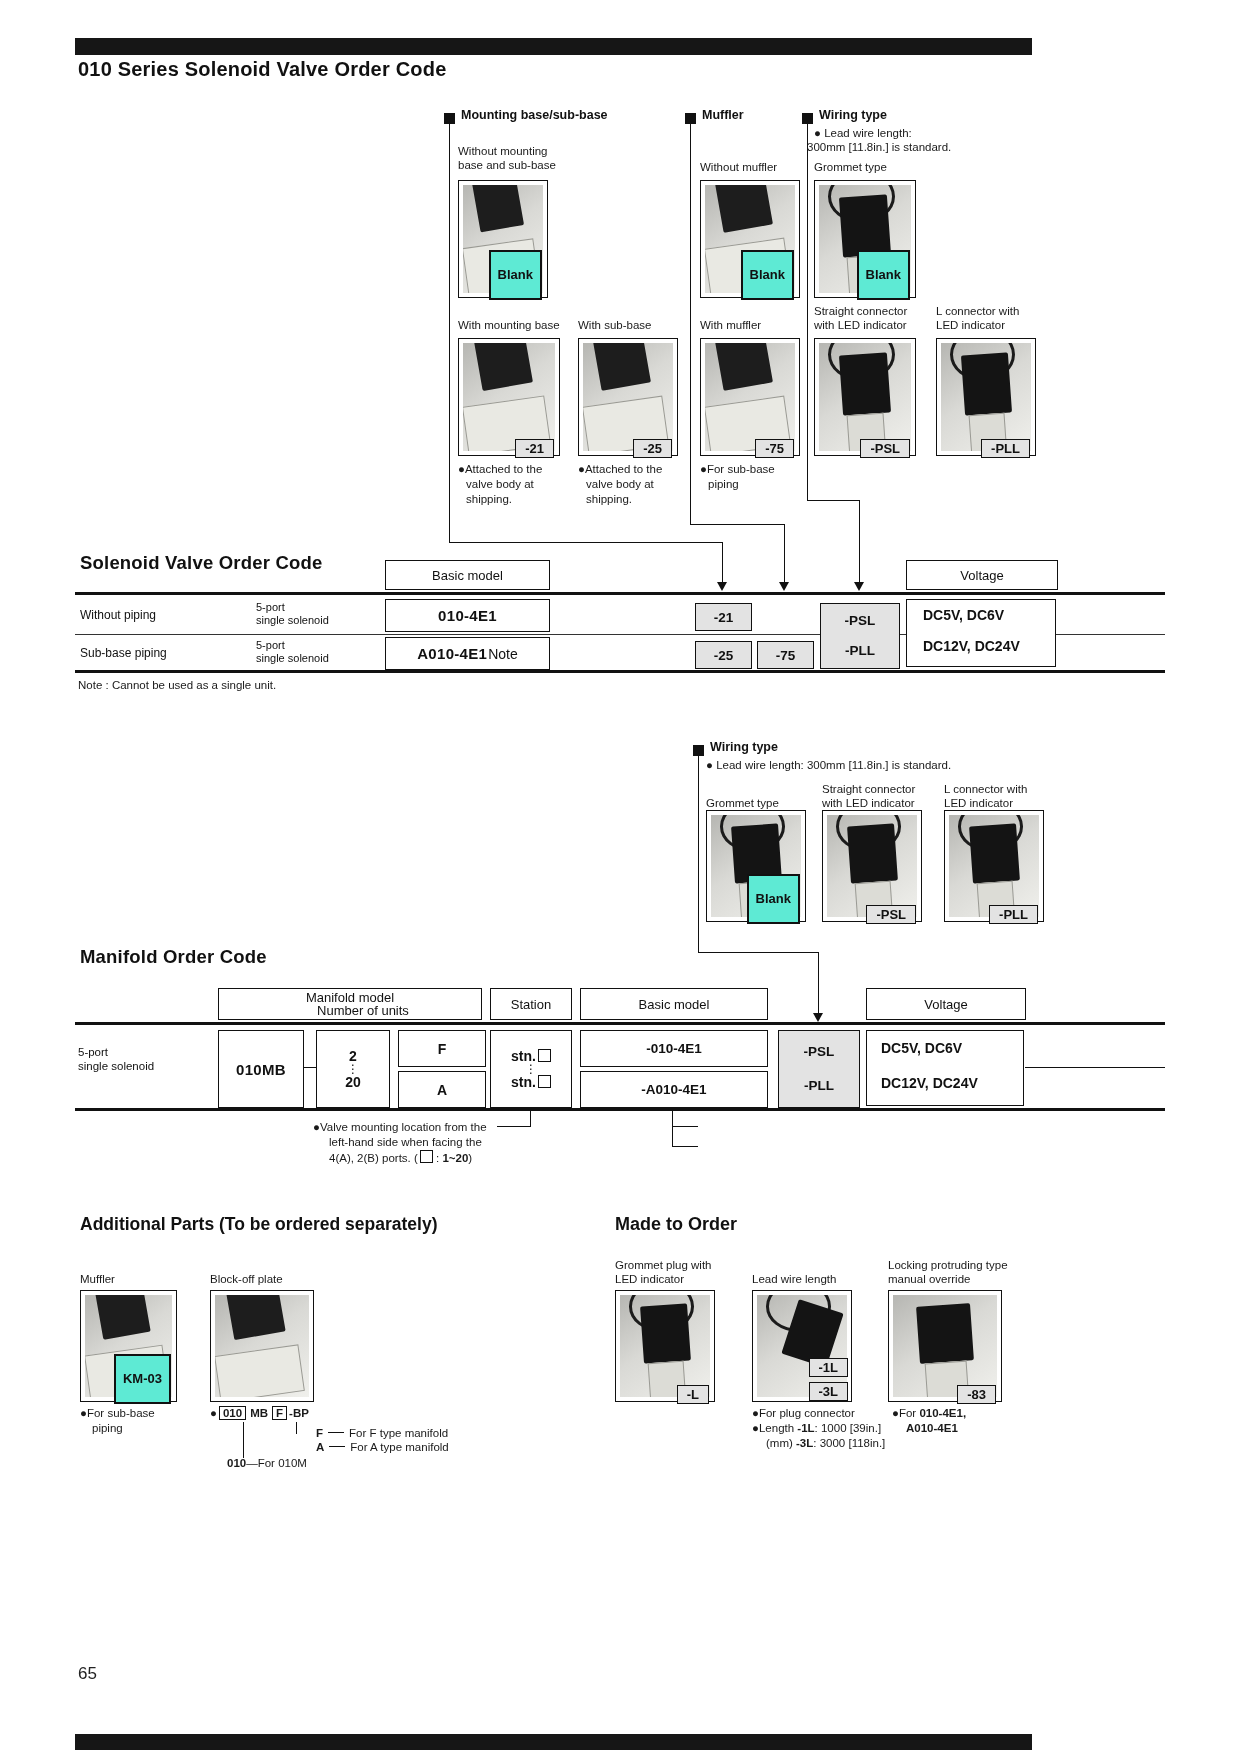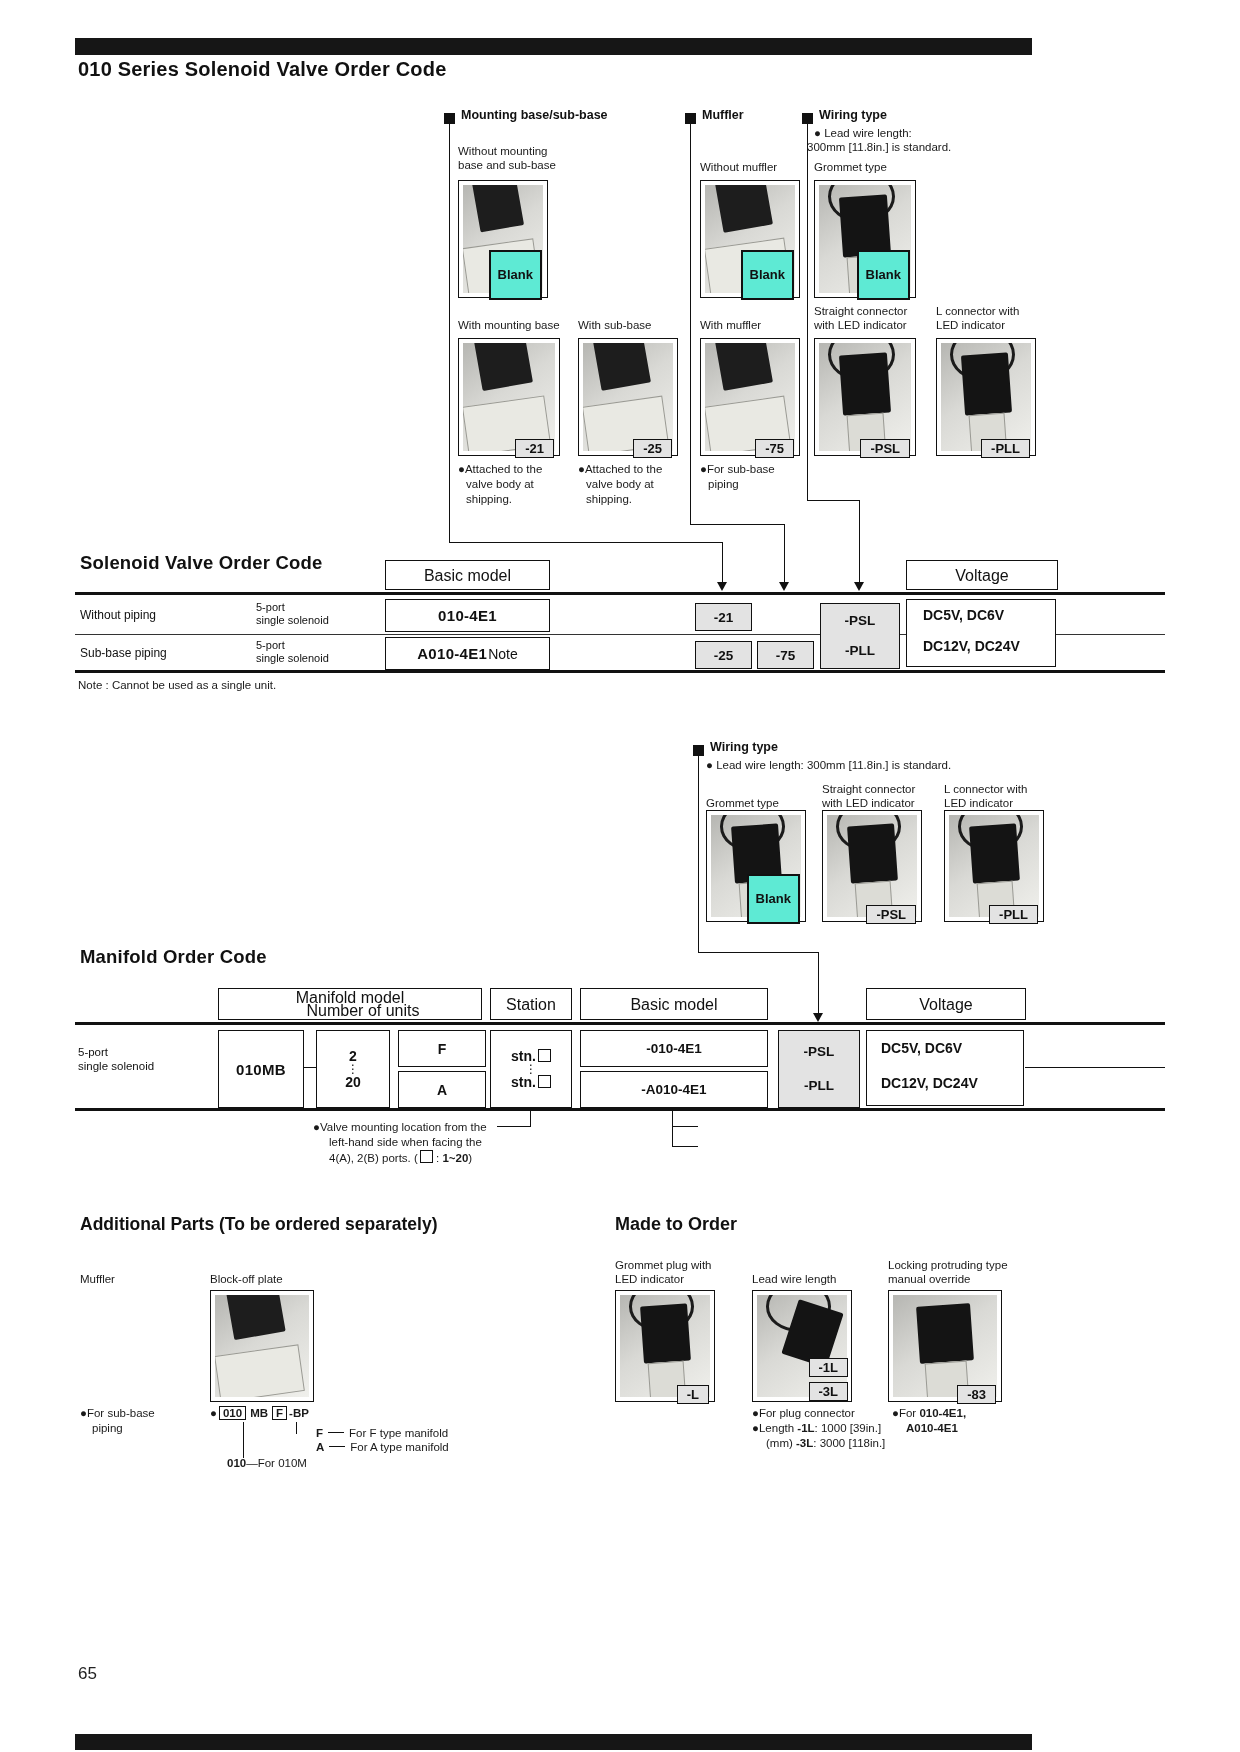--- a/index.html
+++ b/index.html
@@ -24,21 +24,21 @@
   .coil{position:absolute;width:55%;height:46%;left:16%;top:-6%;background:#1d1d1d;transform:rotate(-10deg);border-radius:2px;}
   .vbody{position:absolute;width:88%;height:44%;left:2%;bottom:0%;background:#e9e9e3;border:1px solid #9a9a94;transform:rotate(-8deg);}
   .photo--plug .coil{left:24%;top:10%;width:52%;height:56%;transform:rotate(-4deg);background:#141414;}
   .photo--plug .vbody{left:32%;bottom:-6%;width:38%;height:38%;background:#dcdcd6;transform:rotate(-4deg);}
   .cable{position:absolute;top:-14%;left:10%;width:66%;height:44%;border:3px solid #1b1b1b;border-radius:50%;}
   .lbl-blank{position:absolute;bottom:-3px;right:5px;background:#5eead4;border:2px solid #111;
              font-size:13px;font-weight:bold;padding:15px 7px;line-height:16px;white-space:nowrap;margin-left:24px;}
   .lbl-grey{position:absolute;bottom:-3px;right:5px;background:#e3e3e3;border:1px solid #111;
             font-size:13px;font-weight:bold;padding:0 9px;line-height:17px;white-space:nowrap;}
   .hdr-box{border:1px solid #111;background:#fff;display:flex;align-items:center;justify-content:center;
-           font-size:16px;text-align:center;flex-direction:column;line-height:13px;}
+           font-size:13px;text-align:center;flex-direction:column;line-height:13px;}
   .cell{border:1.5px solid #111;background:#fff;display:flex;align-items:center;justify-content:center;}
   .cell-code{border:1px solid #111;background:#e3e3e3;display:flex;align-items:center;justify-content:center;
              font-size:13.5px;font-weight:bold;}
   .model-txt{font-size:15px;font-weight:bold;letter-spacing:0.3px;}
   .lab12{font-size:12px;white-space:nowrap;}
   .lab11{font-size:11px;line-height:13px;white-space:nowrap;}
   .bold14{font-size:14px;font-weight:bold;}
   .stack{display:flex;flex-direction:column;justify-content:center;align-items:center;}
   .sq-box{display:inline-block;width:11px;height:11px;border:1px solid #111;background:#fff;vertical-align:-1px;margin-left:2px;}
   .dash{display:inline-block;width:16px;border-top:1.3px solid #111;vertical-align:middle;margin:0 5px 3px 5px;}
@@ -297,20 +297,27 @@
   <div class="abs hline" style="left:672px;top:1146px;width:26px"></div>
 
   <div class="abs note" style="left:313px;top:1120px">
     <div>●Valve mounting location from the</div>
     <div style="padding-left:16px">left-hand side when facing the</div>
     <div style="padding-left:16px"><span>4(A), 2(B) ports. (</span><span class="sq-box"></span><span> : </span><b>1~20</b><span>)</span></div>
   </div>
 
   <div class="abs fs17b" style="left:80px;top:1214px">Additional Parts (To be ordered separately)</div>
   <div class="abs cap" style="left:80px;top:1272px">Muffler</div>
+  <div class="abs frame" style="left:80px;top:1290px;width:95px;height:110px">
+    <div class="photo">
+        <div class="coil"></div>
+        <div class="vbody"></div>
+      </div>
+    <span class="lbl-blank">KM-03</span>
+  </div>
   <div class="abs cap" style="left:210px;top:1272px">Block-off plate</div>
   <div class="abs frame" style="left:210px;top:1290px;width:102px;height:110px">
     <div class="photo">
         <div class="coil"></div>
         <div class="vbody"></div>
       </div>
   </div>
   <div class="abs note" style="left:80px;top:1406px">
     <div>●For sub-base</div>
     <div style="padding-left:12px">piping</div>

